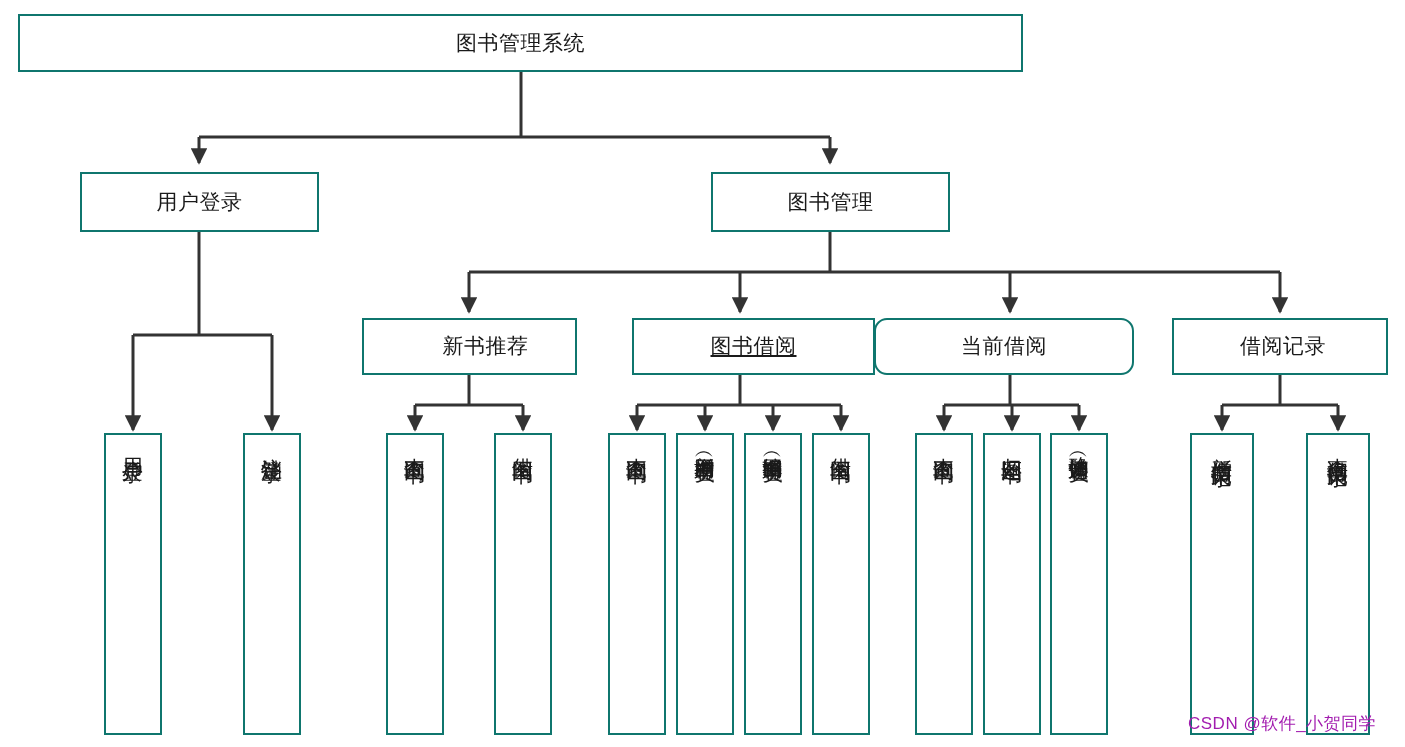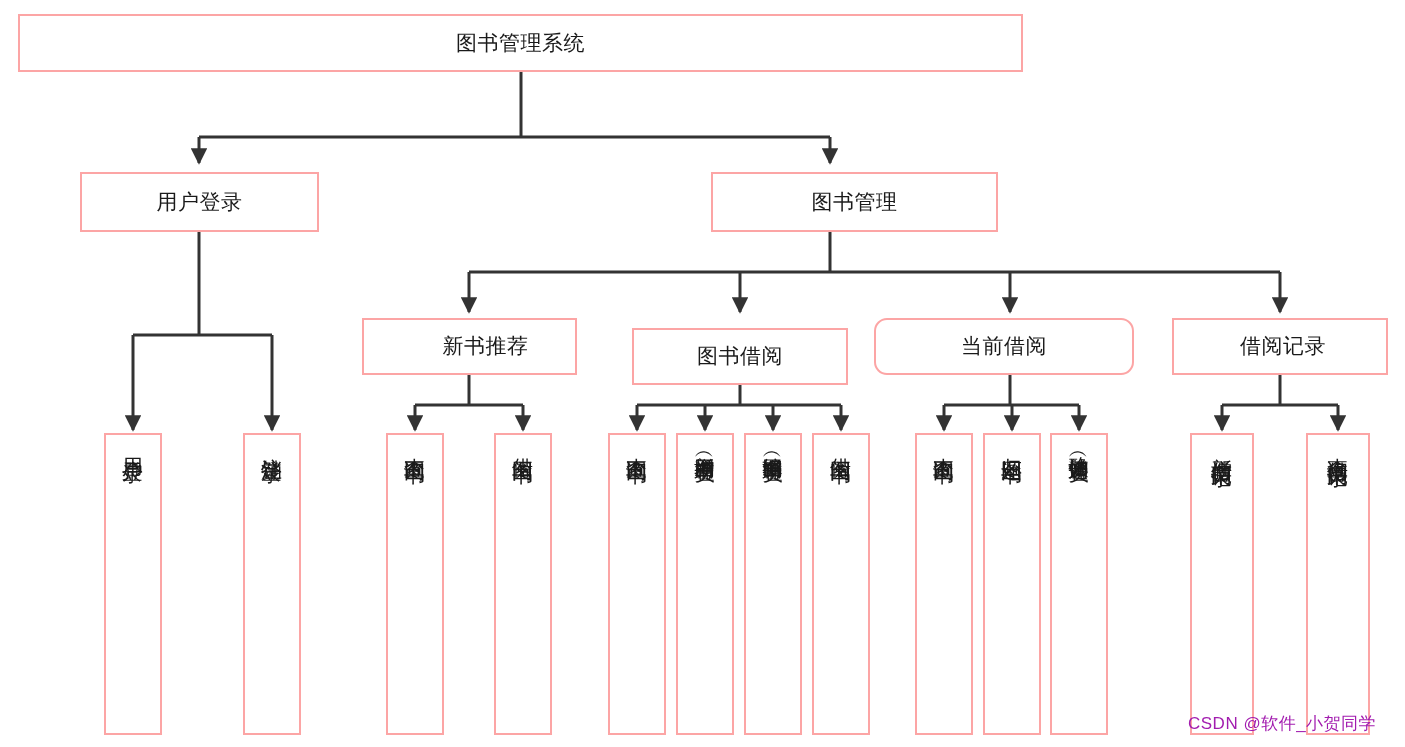--- a/index.html
+++ b/index.html
@@ -13,21 +13,21 @@
   #canvas {
     position: relative;
     width: 1405px;
     height: 747px;
     background: #ffffff;
     overflow: hidden;
   }
   .node {
     position: absolute;
     box-sizing: border-box;
-    border: 2px solid #fca5a5;
+    border: 2px solid #0f766e;
     background: #ffffff;
     display: flex;
     align-items: center;
     justify-content: center;
     color: #1a1a1a;
   }
   .node .label {
     display: block;
     text-align: center;
     line-height: 1.25;
@@ -127,28 +127,28 @@
     </g>
   </svg>
 
   <div class="node horiz" style="left:18px; top:14px; width:1005px; height:58px;">
     <span class="label">图书管理系统</span>
   </div>
 
   <div class="node horiz" style="left:80px; top:172px; width:239px; height:60px;">
     <span class="label">用户登录</span>
   </div>
-  <div class="node horiz" style="left:711px; top:172px; width:287px; height:60px;">
+  <div class="node horiz" style="left:711px; top:172px; width:239px; height:60px;">
     <span class="label">图书管理</span>
   </div>
 
   <div class="node horiz" style="left:362px; top:318px; width:215px; height:57px;padding-left:32px;">
     <span class="label">新书推荐</span>
   </div>
-  <div class="node horiz" style="left:632px; top:328px; width:216px; height:57px;">
+  <div class="node horiz" style="left:632px; top:318px; width:243px; height:57px;text-decoration:underline;">
     <span class="label">图书借阅</span>
   </div>
   <div class="node horiz" style="left:874px; top:318px; width:260px; height:57px;border-radius:13px;">
     <span class="label">当前借阅</span>
   </div>
   <div class="node horiz" style="left:1172px; top:318px; width:216px; height:57px;padding-left:6px;">
     <span class="label">借阅记录</span>
   </div>
 
   <div class="node vert" style="left:104px; top:433px; width:58px; height:302px;">

